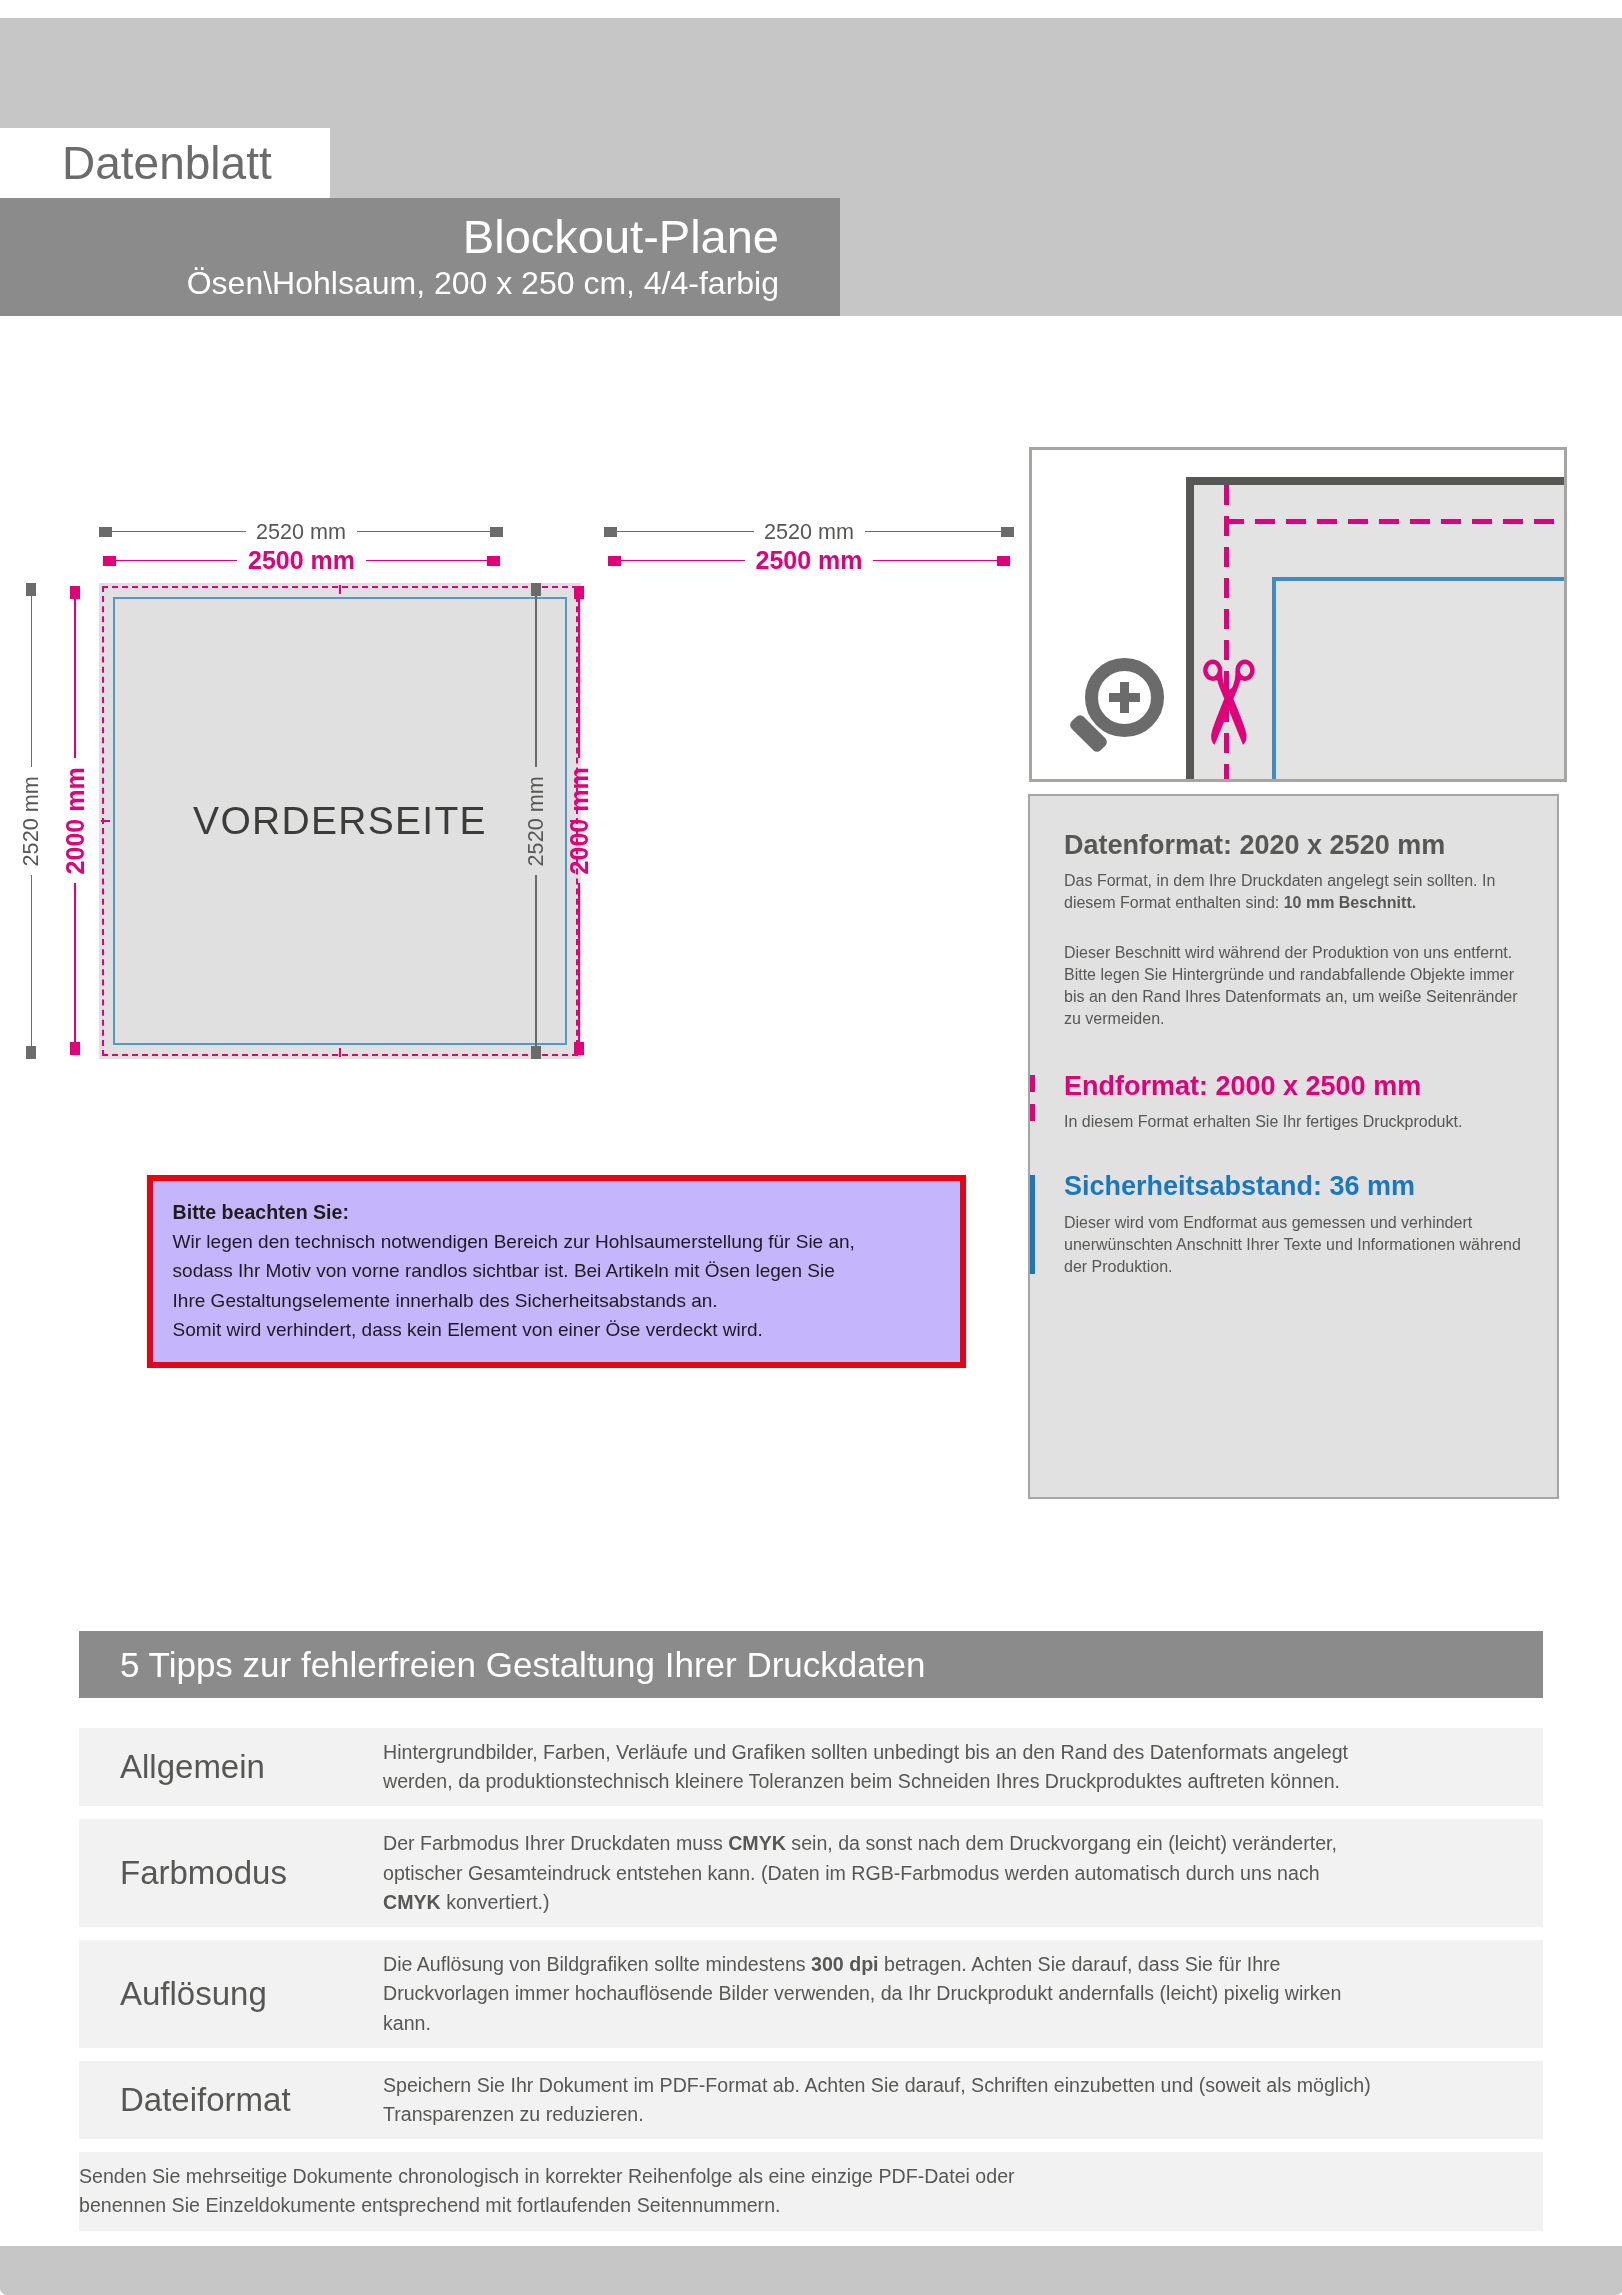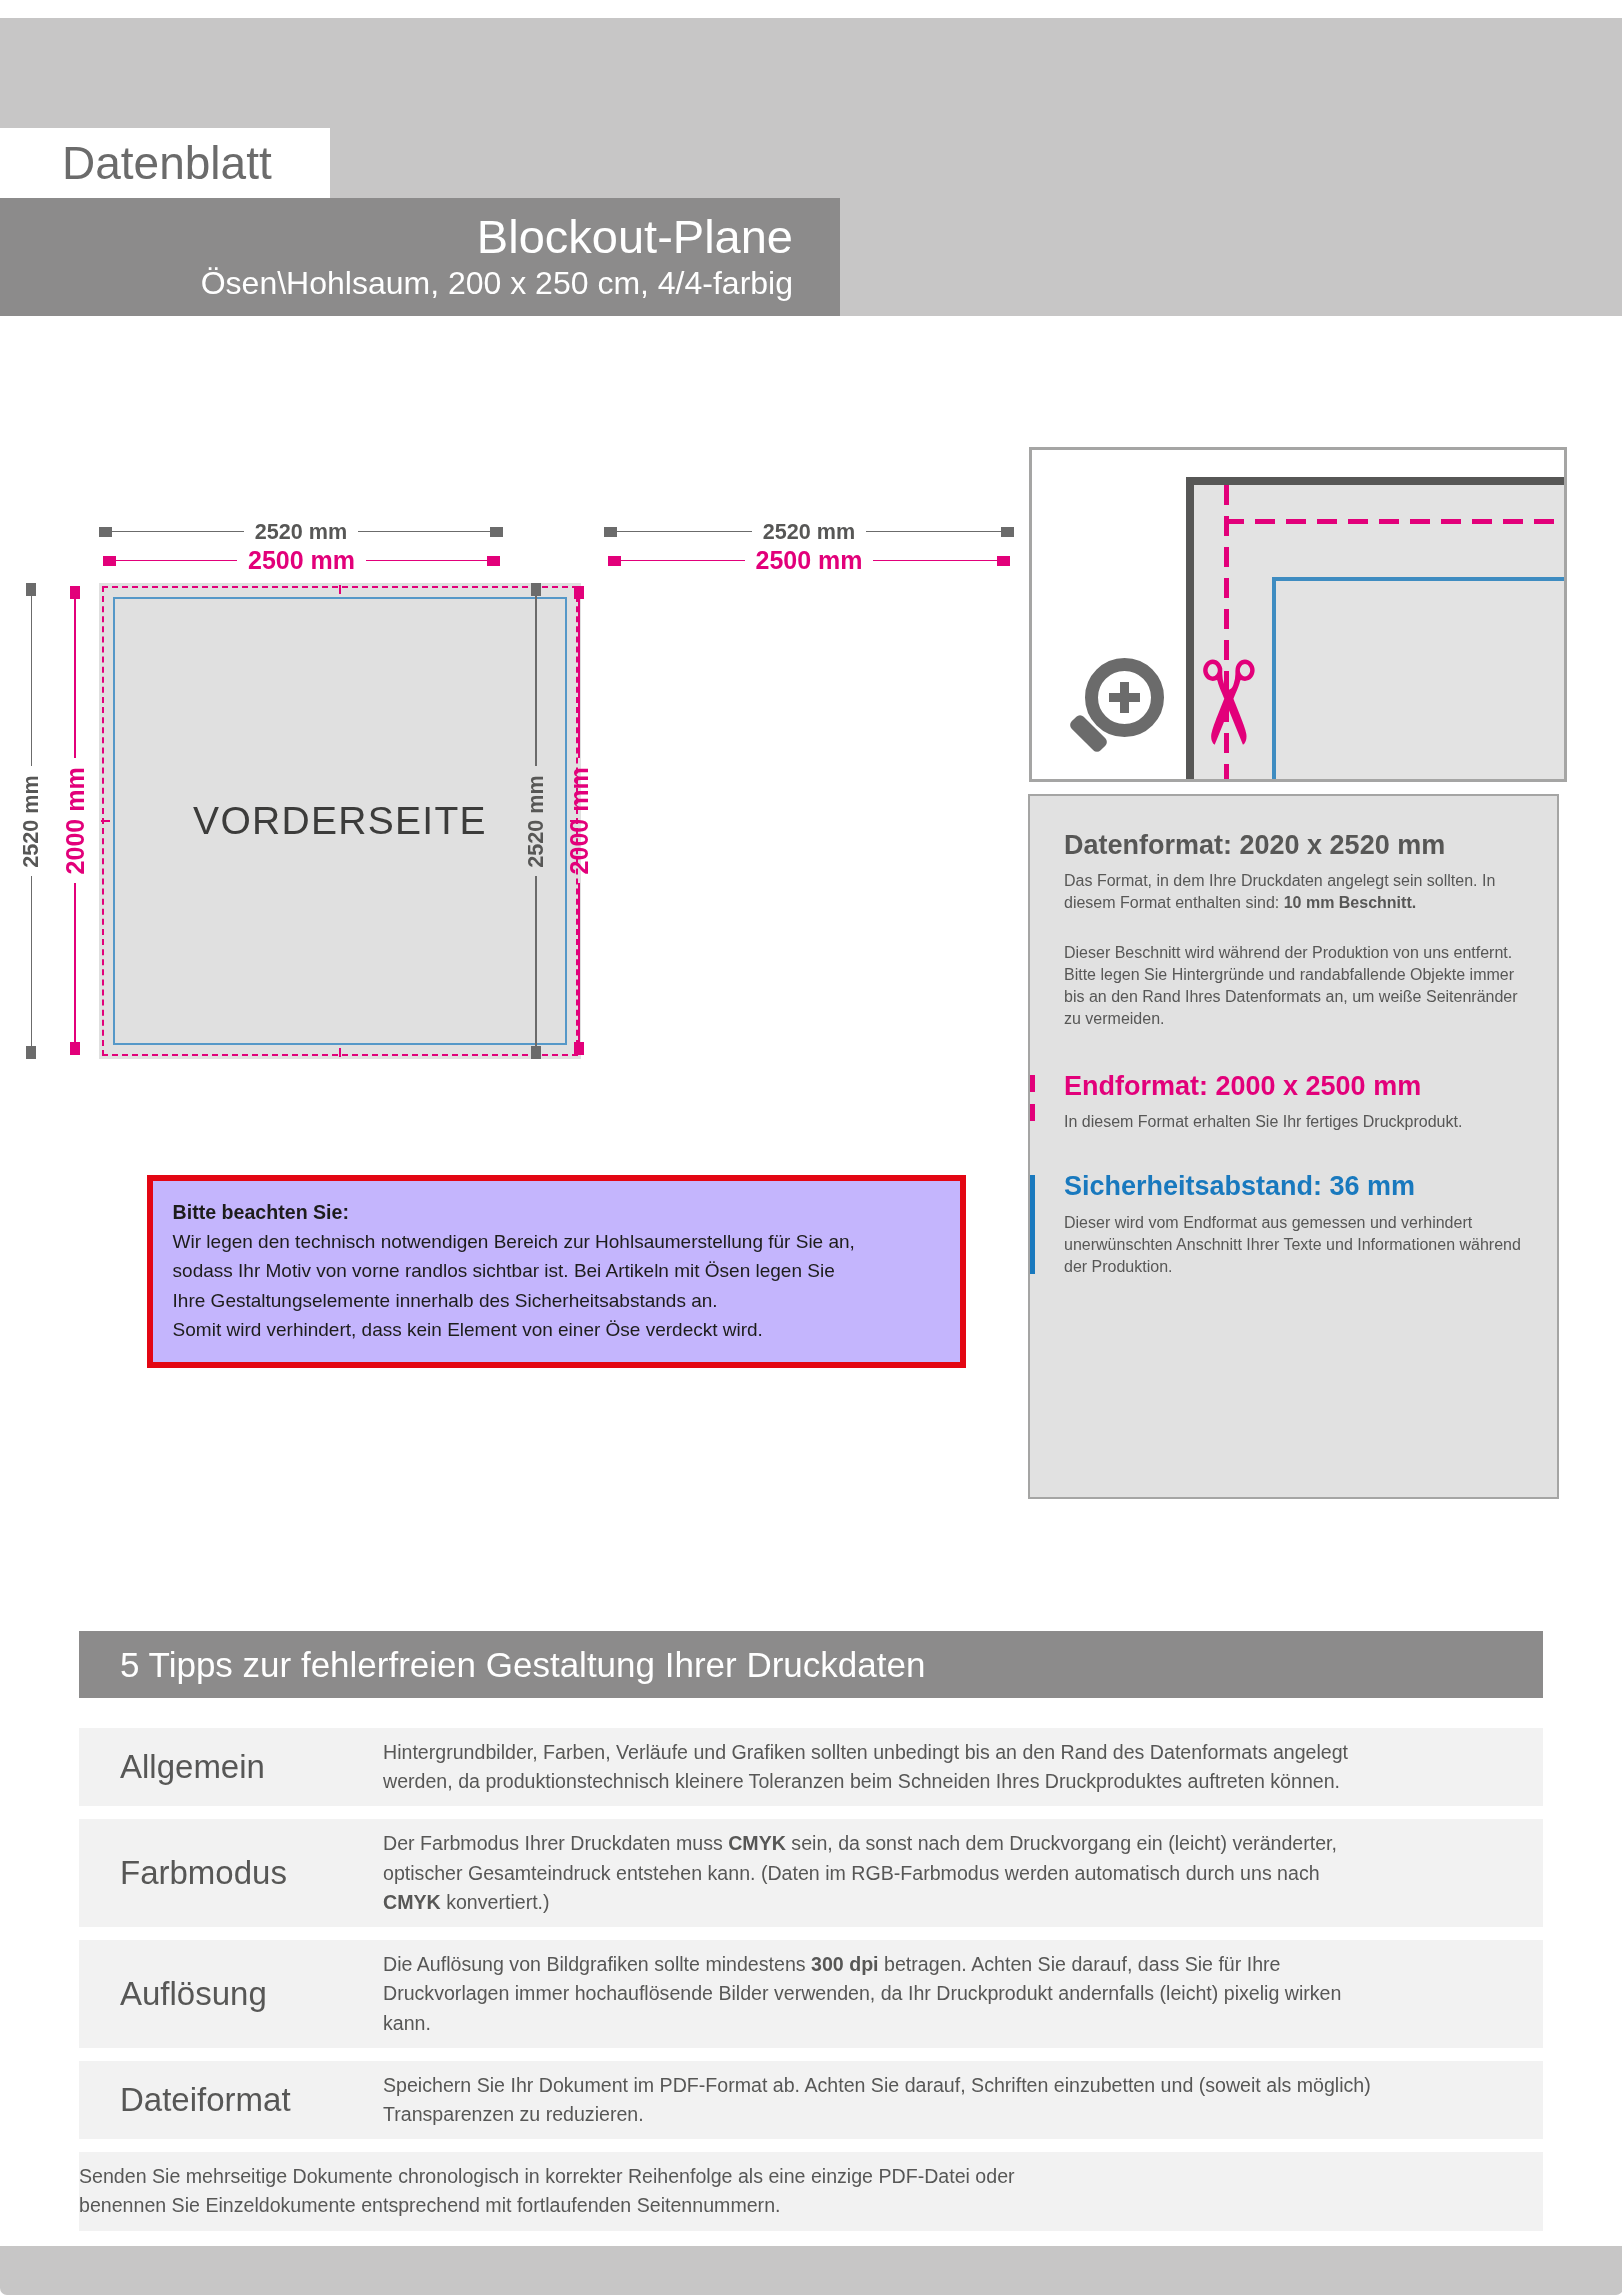--- a/index.html
+++ b/index.html
@@ -6,21 +6,21 @@
   html,body { background:#ffffff; }
   body { font-family:"Liberation Sans", "DejaVu Sans", sans-serif; }
   .page { position:relative; width:1623px; height:2295px; background:#ffffff; overflow:hidden;border-radius:7px; }
 
   
   .top-band { position:absolute; left:0; top:18.3px; width:1623px; height:298px; background:#C7C6C6; }
   .title-box { position:absolute; left:0; top:128px; width:330px; height:71px; background:#ffffff;
                font-size:46px; color:#6B6B6B; line-height:71px; padding-left:62px; }
   .banner { position:absolute; left:0; top:198px; width:840px; height:118px; background:#8C8B8B;
             display:flex; flex-direction:column; justify-content:center; align-items:flex-end;
-            padding-right:47px; color:#ffffff; }
+            padding-right:61px; color:#ffffff; }
   .banner .line1 { font-size:47px; line-height:1.1; }
   .banner .line2 { font-size:32px; line-height:1.25; }
 
   
   .sheet { position:absolute; top:583px; height:476px; background:#E0E0E0;
            display:flex; align-items:center; justify-content:center; }
   .sheet.front { left:99px; width:482px; }
   .sheet.back  { left:604px; width:410px; }
   .sheet .cut  { position:absolute; left:2.6px; top:2.6px; right:2.6px; bottom:2.6px;
                  border:2px dashed #E2007A; }
@@ -35,21 +35,21 @@
 
   
   .dim-h { position:absolute; height:21px; display:flex; align-items:center; }
   .dim-v { position:absolute; width:26px; display:flex; flex-direction:column; align-items:center; }
   .dline { flex:1; height:1.3px; }
   .vline { flex:1; width:1.3px; }
   .gray-c { background:#6B6B6B; }
   .mag-c  { background:#E2007A; }
   .dlabel { padding:0 10.5px; white-space:nowrap; }
   .vlabel { padding:9.2px 0; white-space:nowrap; writing-mode:vertical-rl; transform:rotate(180deg); }
-  .lab-gray { font-size:21.6px; color:#575756;font-weight:bold; }
+  .lab-gray { font-size:21.6px; color:#575756; }
   .lab-mag  { font-size:25px; font-weight:bold; color:#E2007A; }
   .ah { width:0; height:0; }
   .ah.left  { border-top:5.9px solid transparent; border-bottom:5.9px solid transparent; border-right:13px solid; }
   .ah.right { border-top:5.9px solid transparent; border-bottom:5.9px solid transparent; border-left:13px solid; }
   .ah.up    { border-left:5.9px solid transparent; border-right:5.9px solid transparent; border-bottom:13px solid; }
   .ah.down  { border-left:5.9px solid transparent; border-right:5.9px solid transparent; border-top:13px solid; }
   .ah.gray-a { border-right-color:#6B6B6B; border-left-color:#6B6B6B; border-top-color:#6B6B6B; border-bottom-color:#6B6B6B; }
   .ah.mag-a  { border-right-color:#E2007A; border-left-color:#E2007A; border-top-color:#E2007A; border-bottom-color:#E2007A; }
 
   

